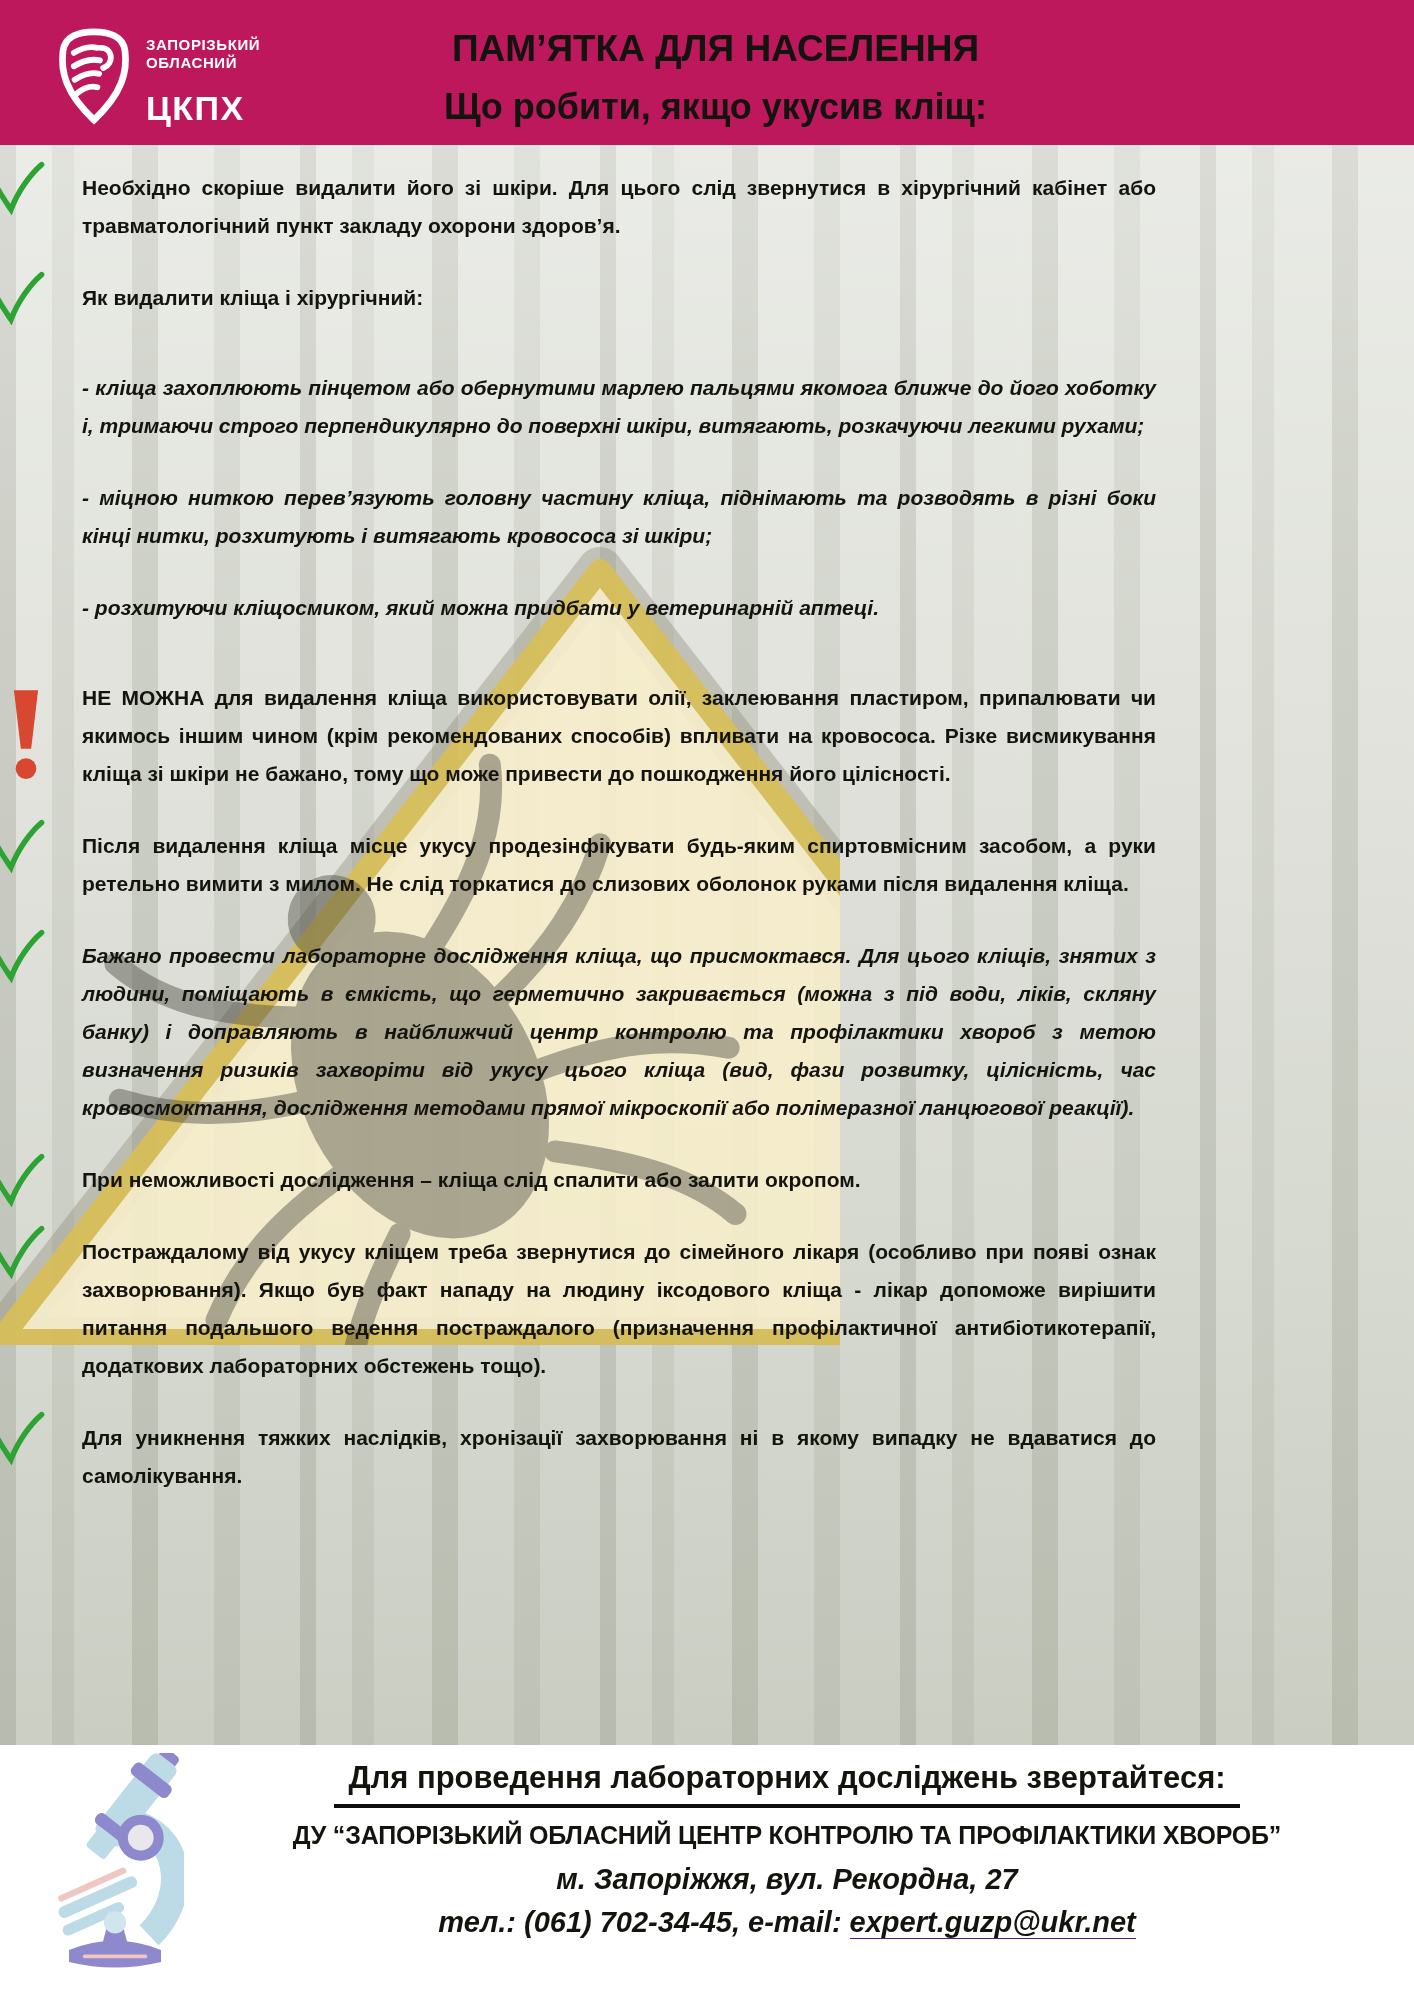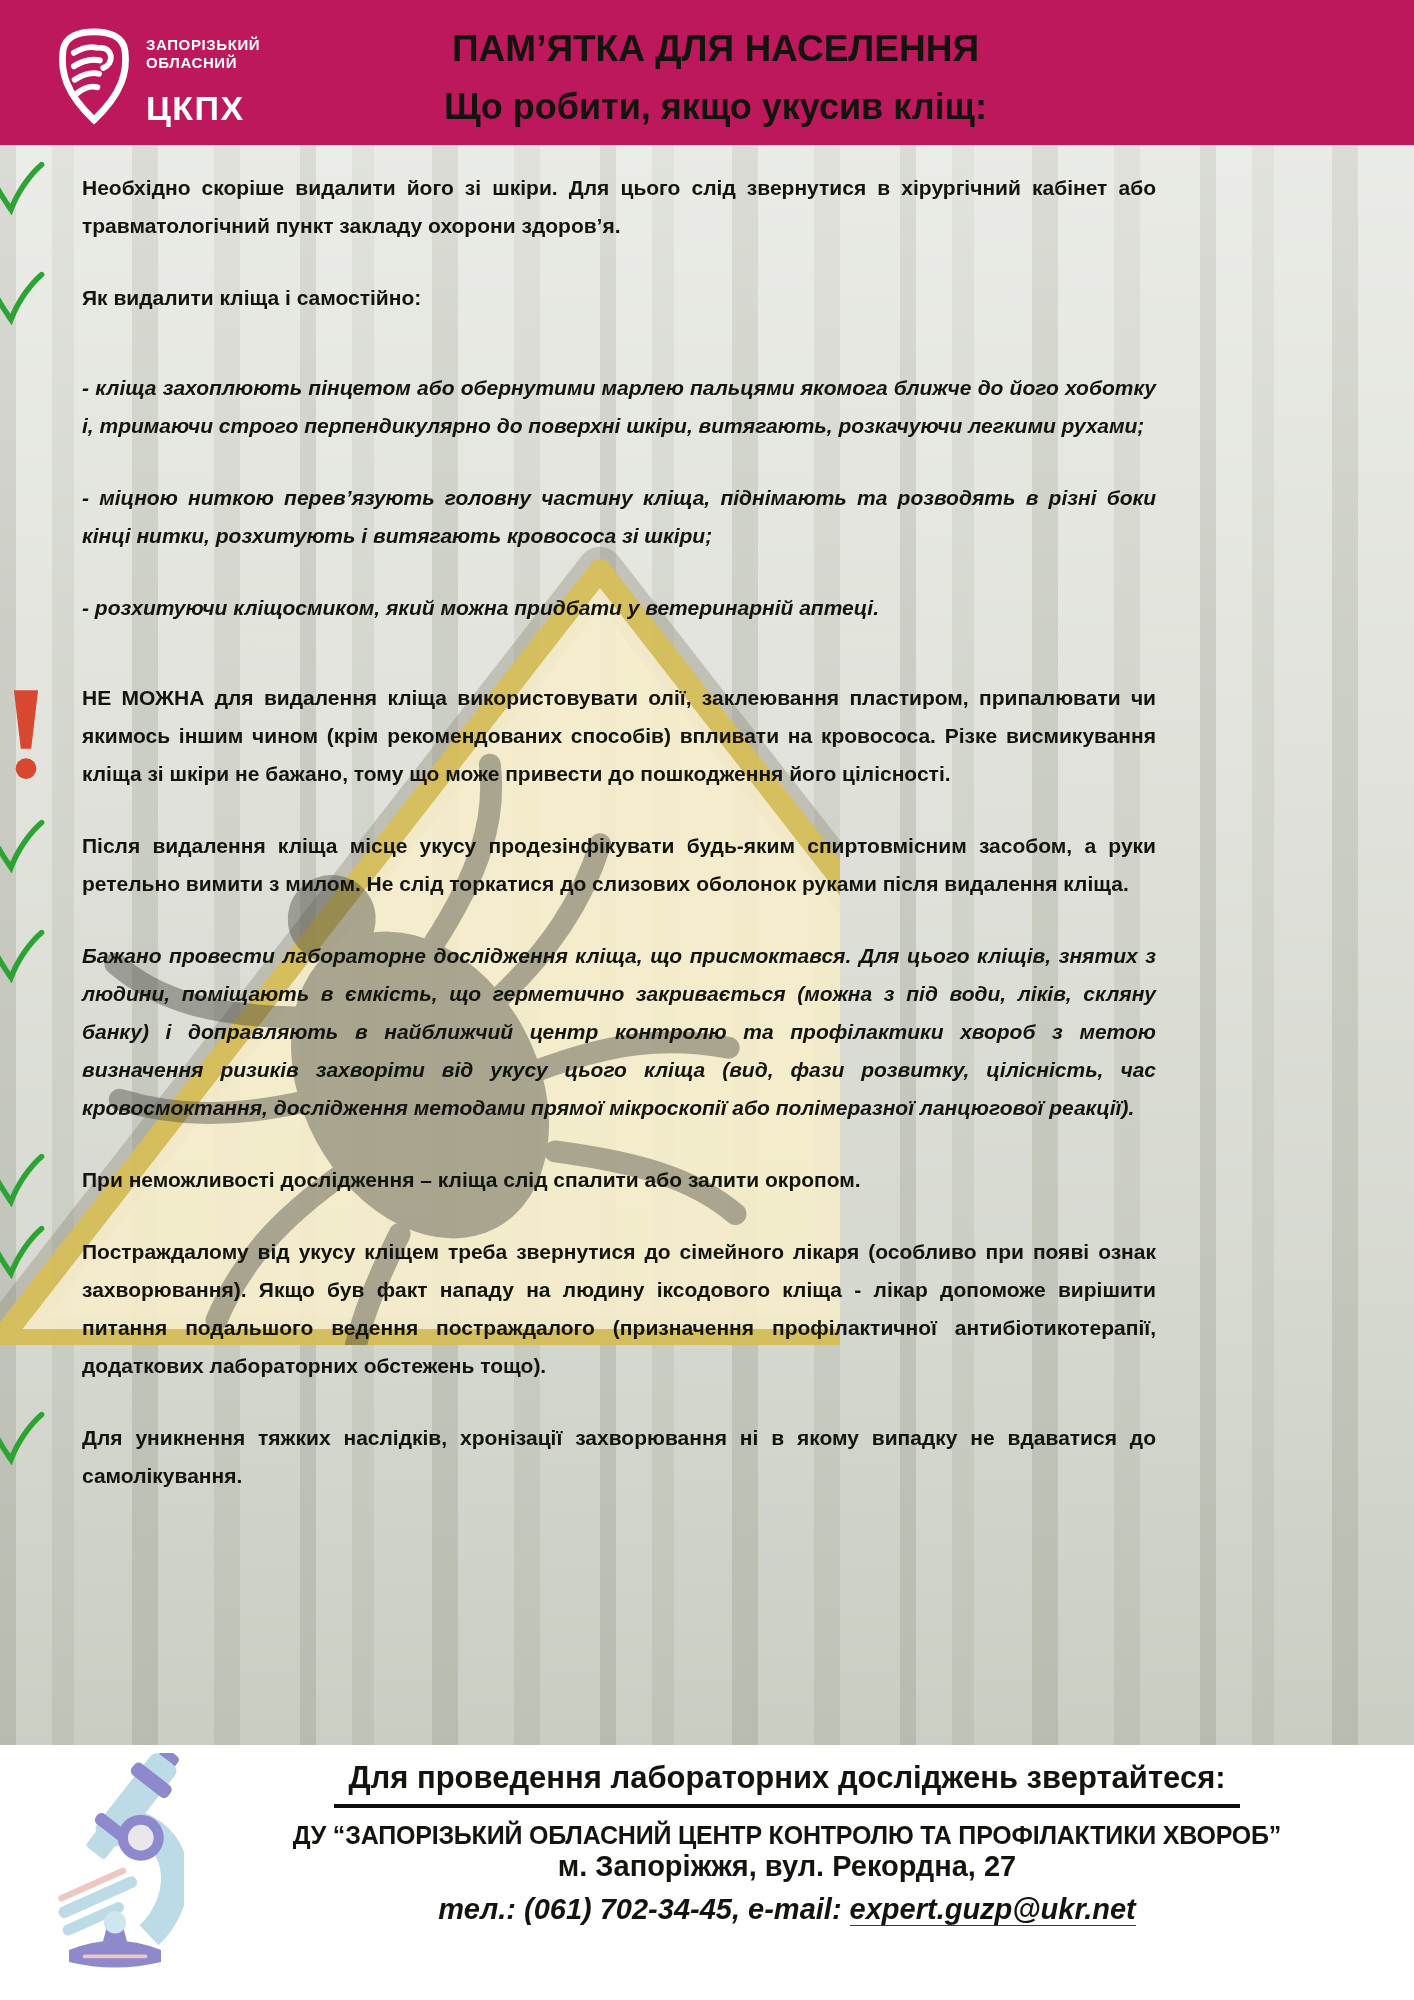--- a/index.html
+++ b/index.html
@@ -37,21 +37,21 @@
   .item.italic .text{font-style:italic;}
   .bullet{position:absolute;left:-92px;top:-8px;width:60px;display:flex;justify-content:center;}
   .bullet.exclamation{top:6px;left:-86px;}
 
   
   .footer{position:relative;flex:0 0 255px;background:#ffffff;z-index:3;padding-left:160px;text-align:center;border-radius:21px;}
   .microscope{position:absolute;left:46px;top:8px;}
   .footer-heading{display:inline-block;font-size:31px;font-weight:bold;border-bottom:4px solid #0d0d0d;
                   padding:0 14px 9px;margin-top:16px;line-height:1.1;}
   .footer-org{font-size:25px;font-weight:bold;margin-top:13px;letter-spacing:-.2px;}
-  .footer-address{font-size:29px;font-weight:bold;}
+  .footer-address{font-size:29px;font-weight:bold;font-style:italic;margin-top:13px;}
   .footer-contact{font-size:29px;font-weight:bold;font-style:italic;margin-top:10px;}
   .email{border-bottom:1px solid #4c1d95;}
 </style>
 </head>
 <body>
 
 <div class="page">
 
   <header class="header">
     <div class="logo">
@@ -108,21 +108,21 @@
             </svg>
           </span>
           <p class="text">Необхідно скоріше видалити його зі шкіри. Для цього слід звернутися в хірургічний кабінет або травматологічний пункт закладу охорони здоров’я.</p>
         </div>
         <div class="item normal gap-after">
           <span class="bullet check">
             <svg viewBox="0 0 60 60" width="54" height="54" aria-hidden="true">
               <path d="M6 32 C11 41 16 48 20 54 C27 35 41 15 54 4" fill="none" stroke="#2da334" stroke-width="6" stroke-linecap="round"></path>
             </svg>
           </span>
-          <p class="text">Як видалити кліща і самостійно:</p>
+          <p class="text">Як видалити кліща і хірургічний:</p>
         </div>
         <div class="item italic">
           <p class="text">- кліща захоплюють пінцетом або обернутими марлею пальцями якомога ближче до його хоботку і, тримаючи строго перпендикулярно до поверхні шкіри, витягають, розкачуючи легкими рухами;</p>
         </div>
         <div class="item italic">
           <p class="text">- міцною ниткою перев’язують головну частину кліща, піднімають та розводять в різні боки кінці нитки, розхитують і витягають кровососа зі шкіри;</p>
         </div>
         <div class="item italic gap-after">
           <p class="text">- розхитуючи кліщосмиком, який можна придбати у ветеринарній аптеці.</p>
         </div>

